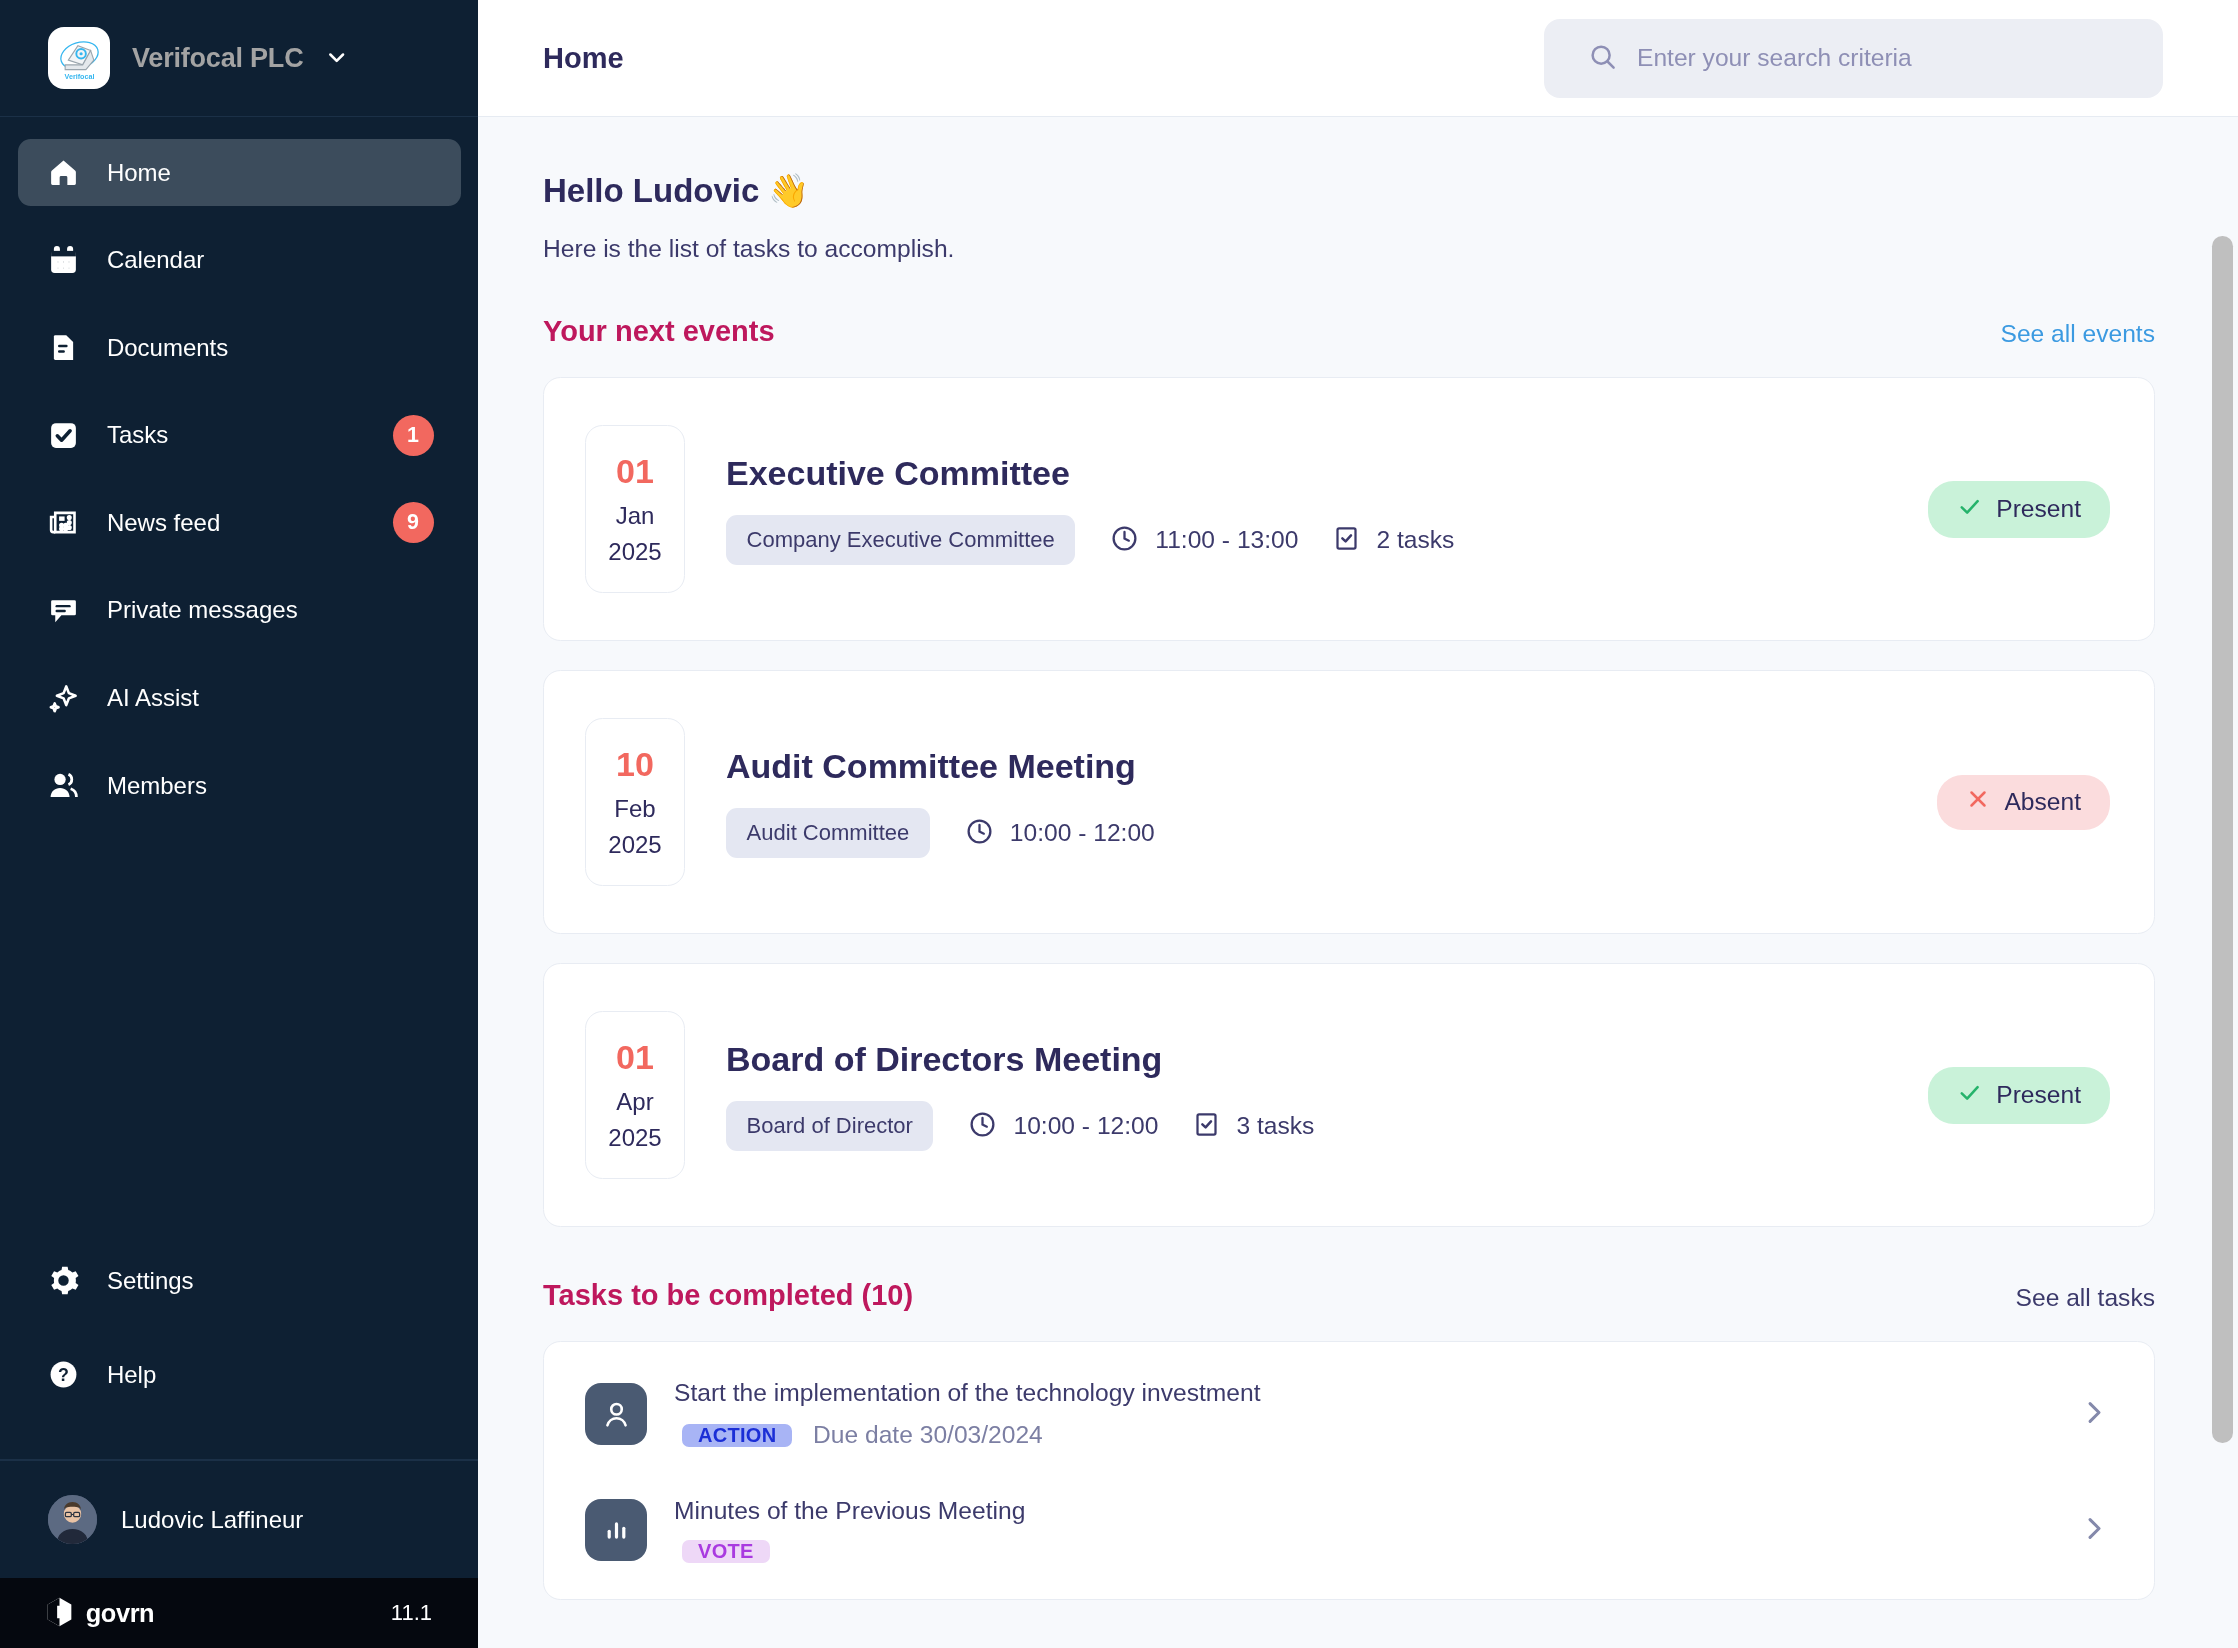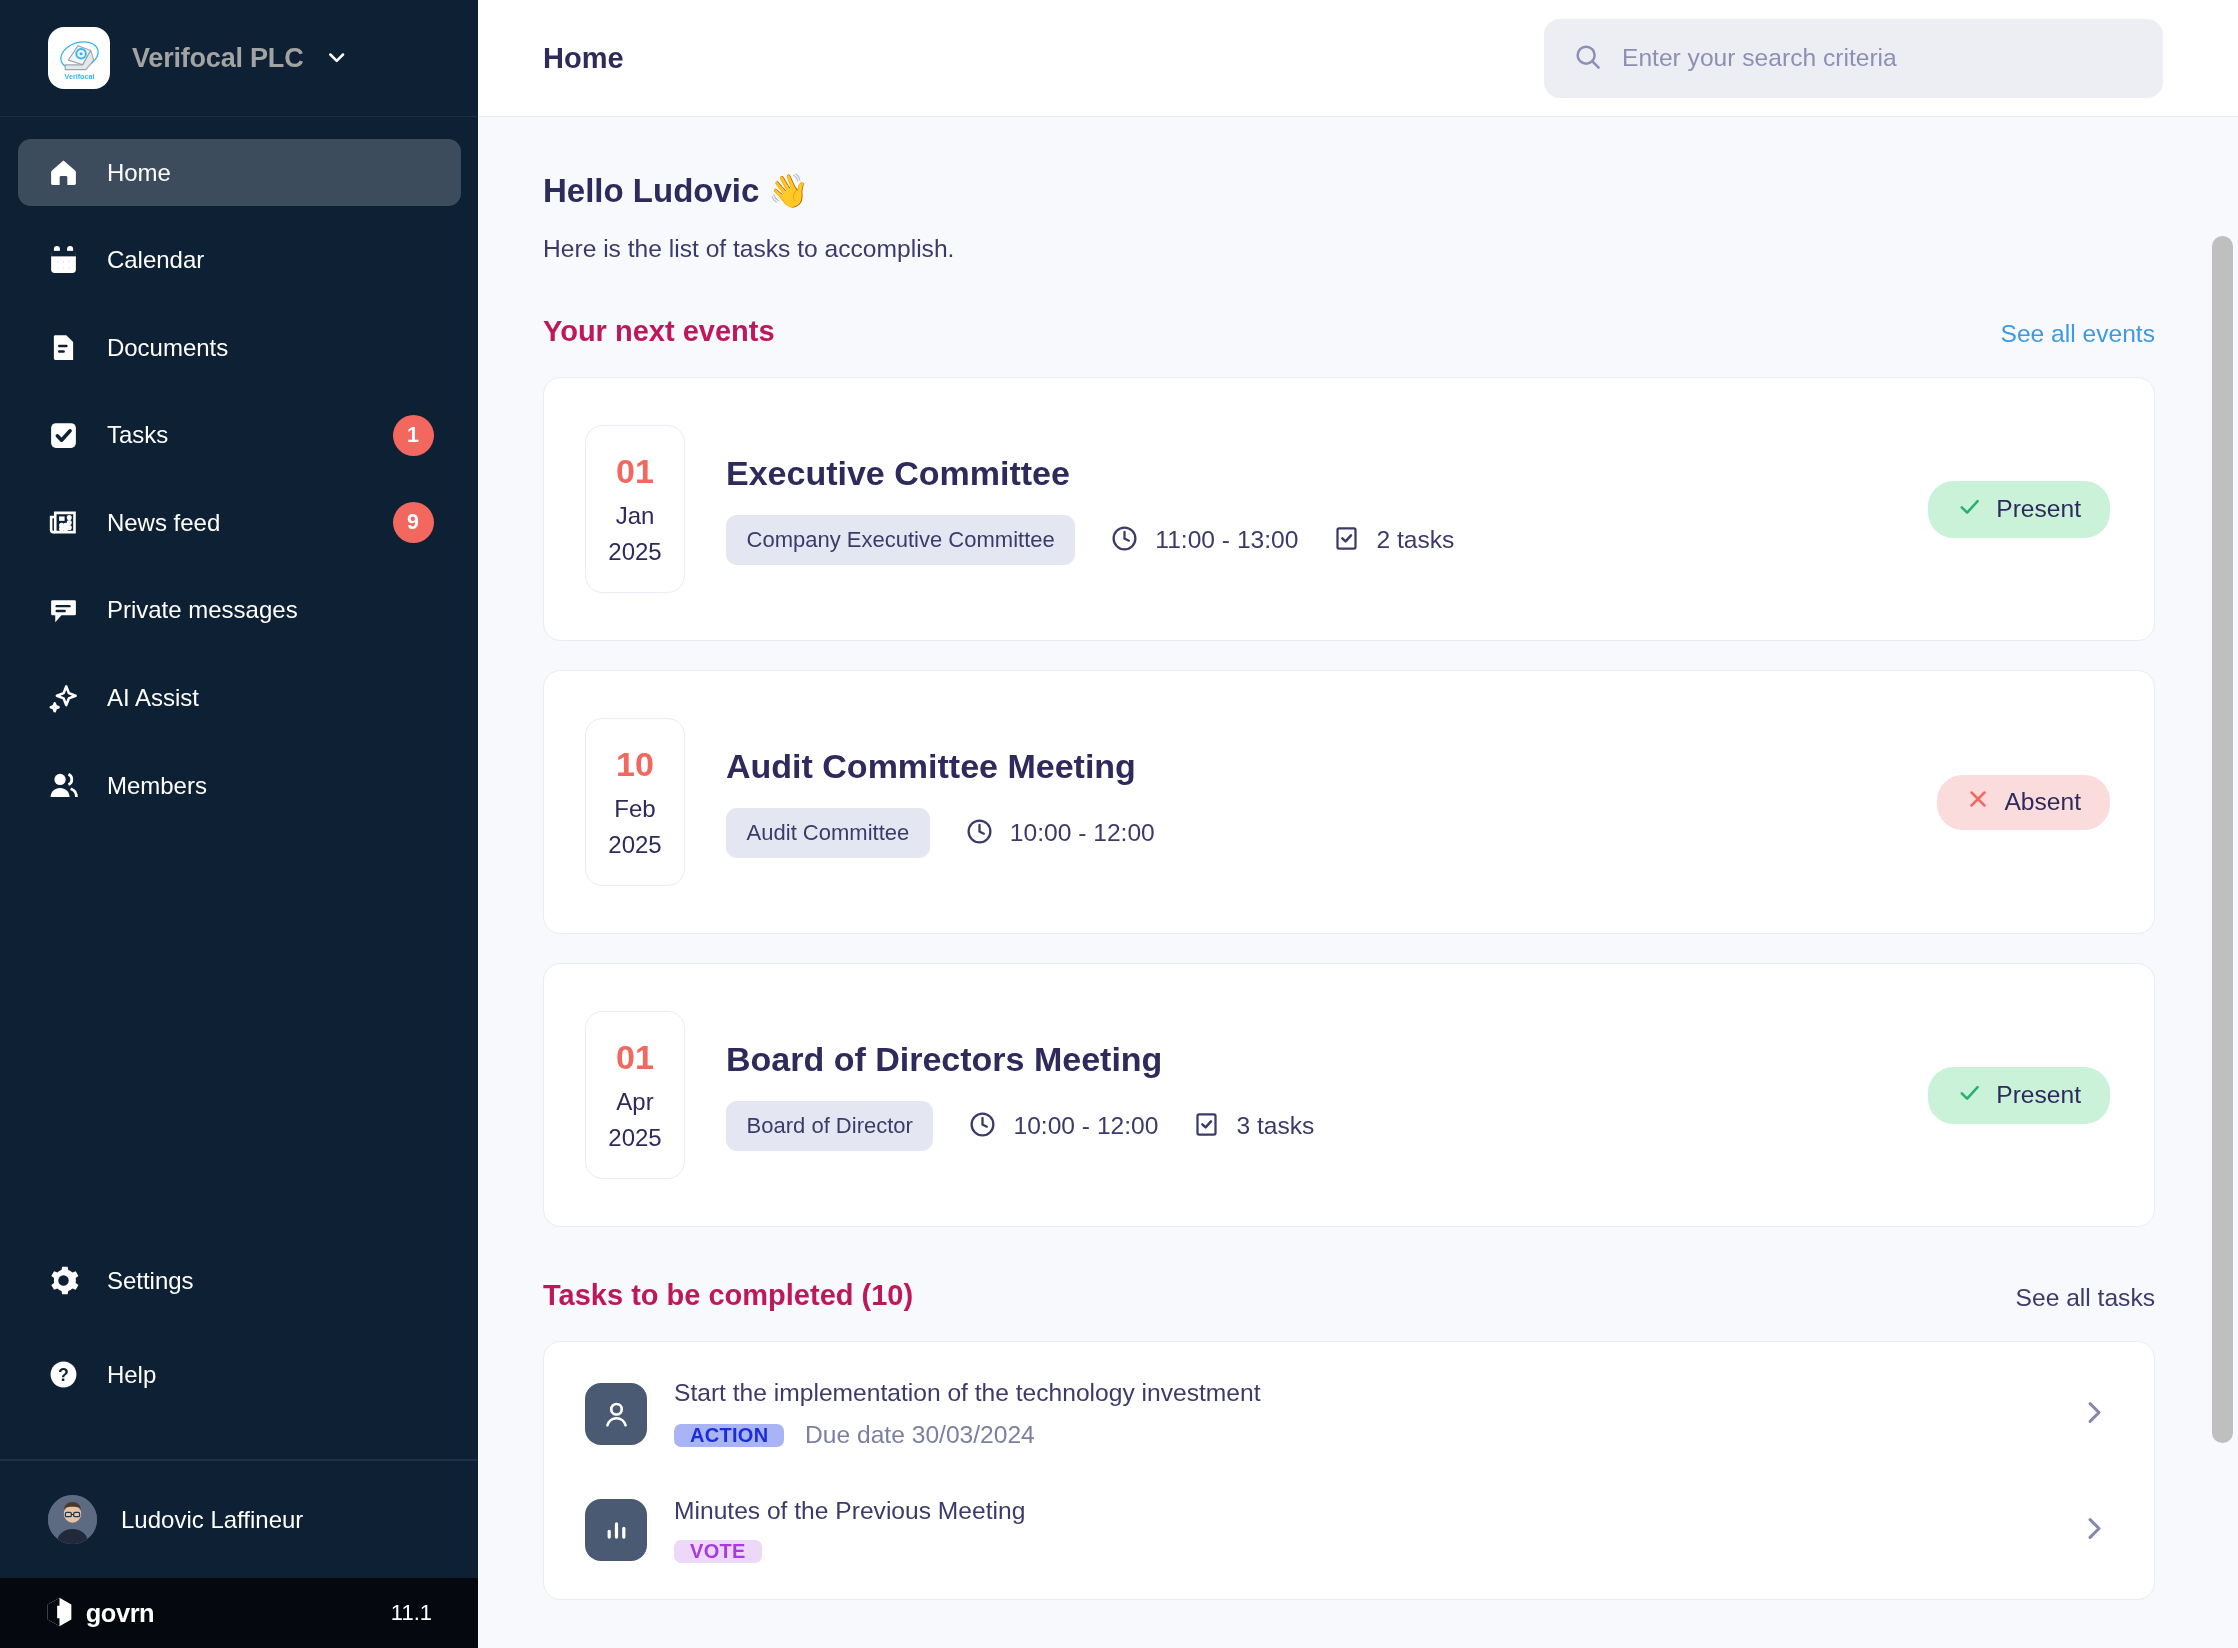--- a/index.html
+++ b/index.html
@@ -92,21 +92,21 @@
     height: 117px; flex: 0 0 117px; background: #ffffff;
     display: flex; align-items: center;
     border-bottom: 1.6px solid #e6ebf2;
     padding: 0 76px 0 65px;
   }
   .page-title { font-size: 29px; font-weight: bold; color: #2e2a5c; }
   .search-wrap {
     margin-left: auto;
     width: 619px; height: 79px;
     background: #eceef4; border-radius: 16px;
-    display: flex; align-items: center; padding: 0 29px;
+    display: flex; align-items: center; padding: 0 44px;
   }
   .search-input {
     border: none; outline: none; background: transparent;
     font-size: 24.6px; color: #3c3a6b; margin-left: 19px;
     width: 100%; font-family: "Liberation Sans", sans-serif;
   }
   .search-input::placeholder { color: #8e8fb5; }
 
   .content {
     flex: 1 1 auto; overflow: hidden; padding: 0 0 0 0;
@@ -178,20 +178,21 @@
     border-radius: 16px; background: #4a5a72;
     display: flex; align-items: center; justify-content: center;
   }
   .task-body { margin-left: 27px; flex: 1 1 auto; min-width: 0; }
   .task-title { font-size: 24.6px; color: #3c3a6b; }
   .task-meta { display: flex; align-items: center; margin-top: 14.3px; }
   .type-badge {
     font-size: 20px; font-weight: bold;
     border-radius: 7px; padding: 0 16px;
     letter-spacing: 0.3px;
+    margin-left: 8px;
   }
   .type-action { background: #a8b4f5; color: #1b2ed6; }
   .type-vote { background: #eed8f7; color: #a93ae0; }
   .task-due { font-size: 24.6px; color: #7c7fa3; margin-left: 20.6px; }
   .chev { flex: 0 0 auto; margin-left: 24px; }
 
   .scrollbar-track {
     position: absolute; right: 6.4px; top: 119px;
     width: 20.6px; height: 1397px;
     background: transparent;

